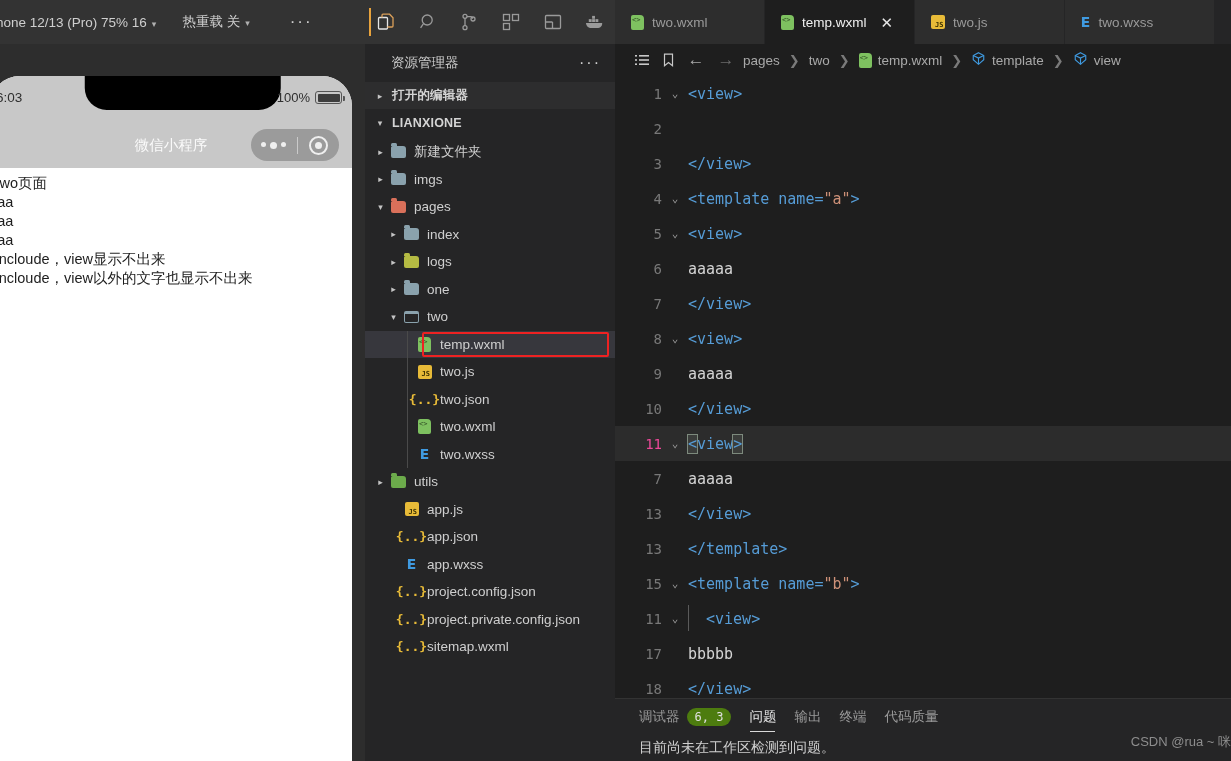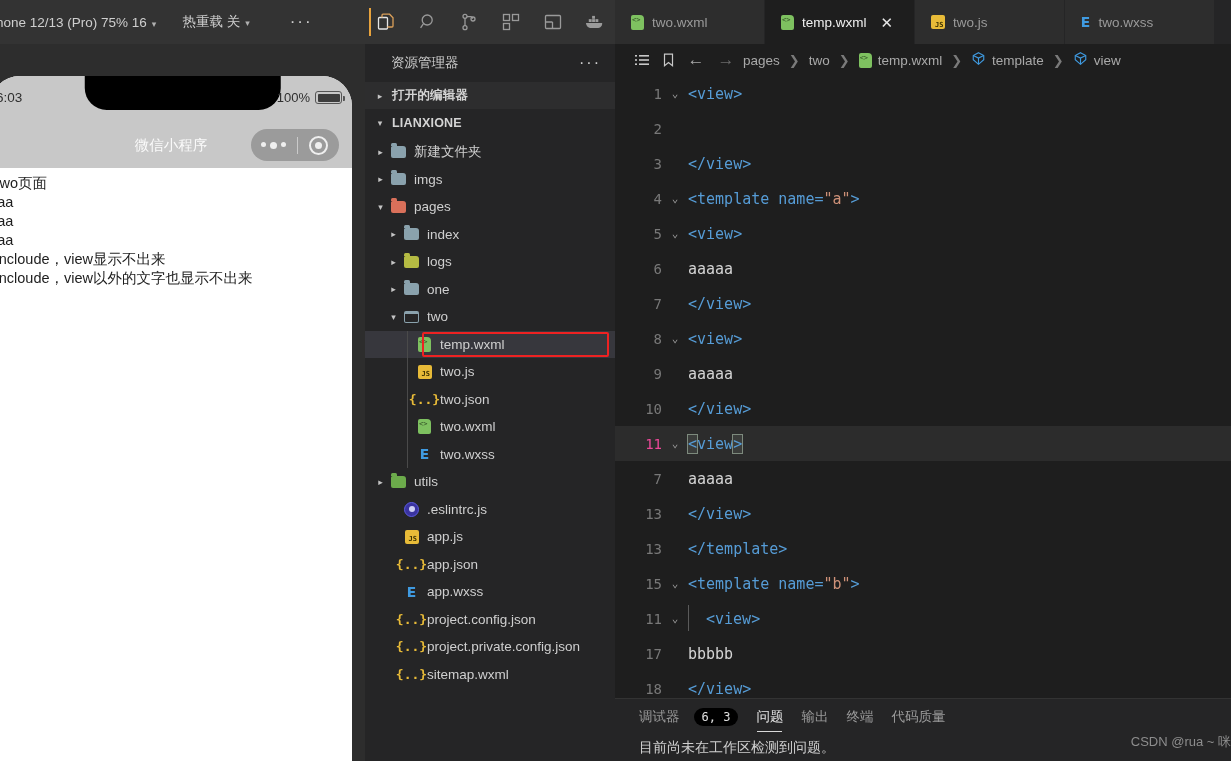--- a/index.html
+++ b/index.html
@@ -169,22 +169,22 @@
   .iguide { display:inline-block; width:1px; height:26px; background:#5a5a5a; vertical-align:middle;
             position:relative; top:-1px; margin-right: 17px; }
 
   
   .panel { position: absolute; left: 0; right: 0; bottom: 0; height: 63px; background: #252526;
            border-top: 1px solid #333; }
   .panel-tabs { display: flex; align-items: center; gap: 18px; padding: 9px 0 0 24px; }
   .ptab { color: #9a9a9a; font-size: 13.5px; position: relative; padding-bottom: 5px; white-space: nowrap; }
   .ptab.active { color: #e8e8e8; }
   .ptab.active::after { content:""; position:absolute; left:1px; right:1px; bottom:-1px; height:1.5px; background:#d8d8d8; }
-  .pbadge { background: #000000; color: #e0e0e0; border-radius: 9px; font-size: 12px;
-            padding: 2px 8px; margin-left: 14px; font-family: "DejaVu Sans Mono", monospace; }
+  .pbadge { background: #4d7c0f; color: #e0e0e0; border-radius: 9px; font-size: 12px;
+            padding: 2px 8px; margin-left: 7px; font-family: "DejaVu Sans Mono", monospace; }
   .ptab-dbg { display:flex; align-items:flex-start; }
   .panel-msg { color: #d0d0d0; font-size: 14px; padding: 8px 0 0 24px; font-family: "Liberation Sans", sans-serif; }
   .watermark { position: absolute; right: 0; bottom: 10px; color: #8d8d8d; font-size: 13px; }
 </style>
 </head>
 <body>
 
 <div class="app">
 
   <div class="sim-pane">
@@ -395,30 +395,20 @@
           <span class="lbl">two.wxss</span>
           <span class="guide" style="left: 42px;"></span>
         </div>
         <div class="row">
           <span style="width: 8px; flex: 0 0 auto;"></span>
           <span class="tw">▸</span>
           <span class="ic">
             <span class="fold utils"></span>
           </span>
           <span class="lbl">utils</span>
-        </div>
-        <div class="row">
-          <span style="width: 21px; flex: 0 0 auto;"></span>
-          <span class="tw"></span>
-          <span class="ic">
-            <span class="ic-eslint">
-              <i></i>
-            </span>
-          </span>
-          <span class="lbl">.eslintrc.js</span>
         </div>
         <div class="row">
           <span style="width: 21px; flex: 0 0 auto;"></span>
           <span class="tw"></span>
           <span class="ic">
             <span class="ic-js">JS</span>
           </span>
           <span class="lbl">app.js</span>
         </div>
         <div class="row">

